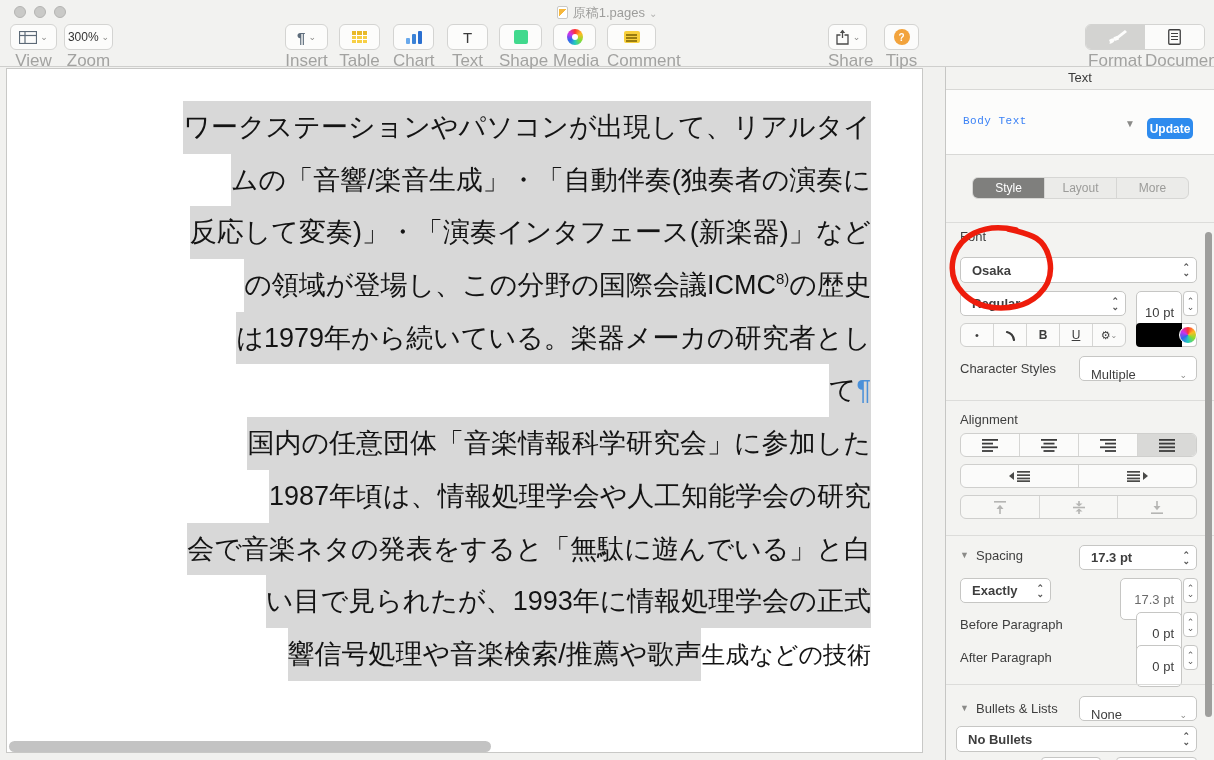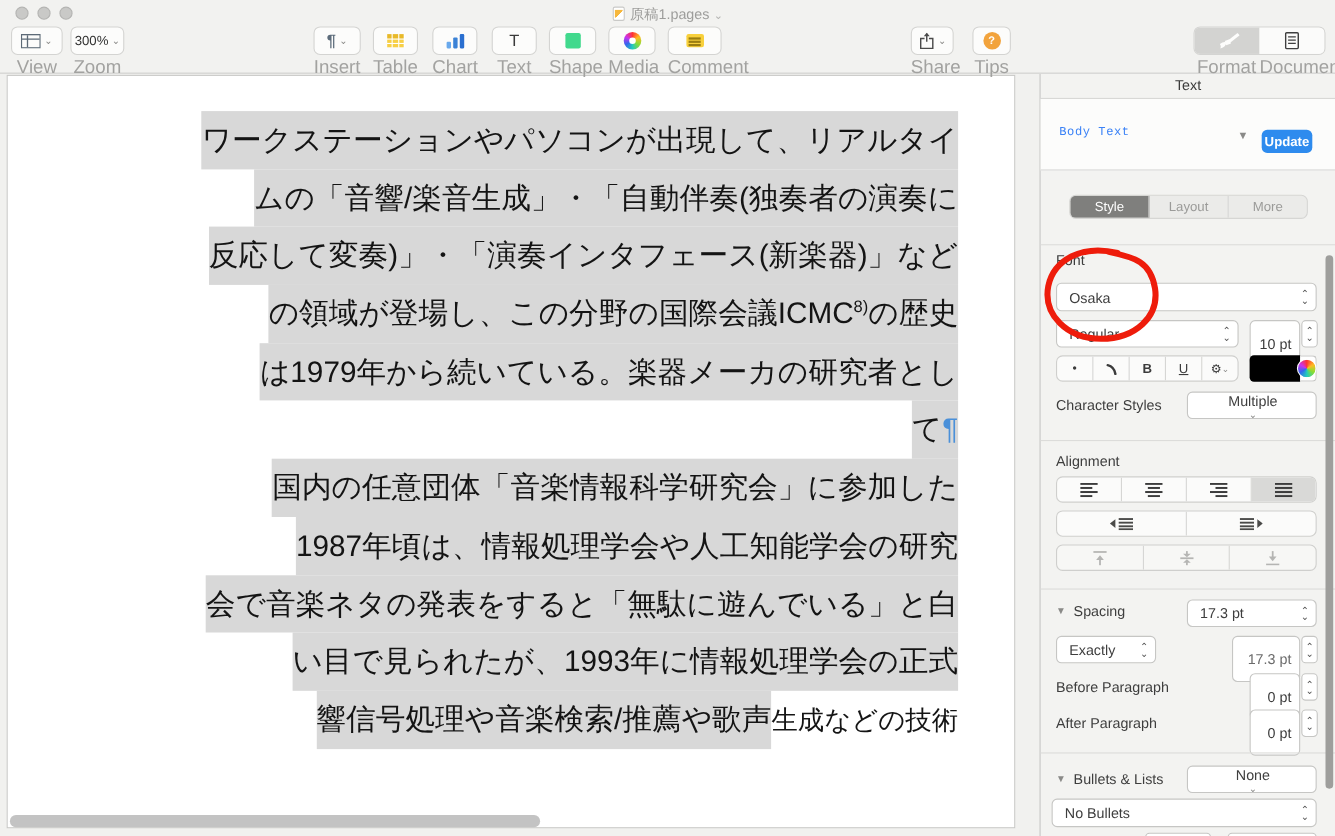--- a/index.html
+++ b/index.html
@@ -53,22 +53,22 @@
   #sb-stylerow { left:0; top:23px; width:100%; height:65px; background:#fcfcfb; border-bottom:1px solid #d8d8d6; }
   .mono { font-family:"Liberation Mono", monospace; letter-spacing:.5px; font-size:11px; color:#3b82f6; }
   .tri { color:#8a8a88; font-size:10px; }
   #updbtn { left:201px; top:28px; width:46px; height:21px; background:#2e8bee; border:none; border-radius:5px; color:#fff; font-size:12px; font-weight:bold; }
   #sb-tabs { left:26px; top:110px; width:217px; height:22px; display:flex; border:1px solid #d6d6d4; border-radius:6px; overflow:hidden; background:#ebebe9; }
   #sb-tabs .tab { flex:1; font-size:12px; color:#9b9b99; display:flex; align-items:center; justify-content:center; border-right:1px solid #d6d6d4;text-align:right; }
   #sb-tabs .tab:last-child { border-right:none; }
   #sb-tabs .tab.on { background:#7f7f7d; color:#fff; }
   .sbdiv { left:0; width:269px; height:1px; background:#dcdcda; }
   .pum, .drop, .nfield { background:#fff; border:1px solid #c6c6c4; border-radius:5px; display:flex; align-items:center; }
-  .pum { justify-content:space-between; padding:0 6px 0 11px; height:26px; }
-  .drop { justify-content:space-between; padding:0 9px 0 11px; height:25px;flex-direction:column; }
+  .pum { justify-content:space-between; padding:0 6px 0 11px; height:26px;font-weight:bold; }
+  .drop { justify-content:space-between; padding:12px 9px 0 11px; height:25px; }
   .nfield { justify-content:flex-end; padding:0 7px; height:42px; color:#3c3c3c; }
   .stepcol { display:flex; flex-direction:column; align-items:center; line-height:6px; font-size:9px; color:#555; }
   .stepbox { background:#fff; border:1px solid #c6c6c4; border-radius:4px; width:15px; height:25px; display:flex; flex-direction:column; align-items:center; justify-content:center; line-height:6px; font-size:9px; color:#555; }
   .seg { display:flex; border:1px solid #cfcfcd; border-radius:6px; overflow:hidden; background:#fbfbfa; }
   .seg .sg { flex:1; display:flex; align-items:center; justify-content:center; border-right:1px solid #d6d6d4; height:100%; }
   .seg .sg:last-child { border-right:none; }
   .seg .sg.on { background:#d9d9d7; }
   .lbl { color:#3e3e3e; font-size:13px; }
   .swatchwrap { display:flex; position:relative; width:61px; height:24px; }
   .swatch-black { width:46px; height:24px; background:#000; border-radius:4px 0 0 4px; }

